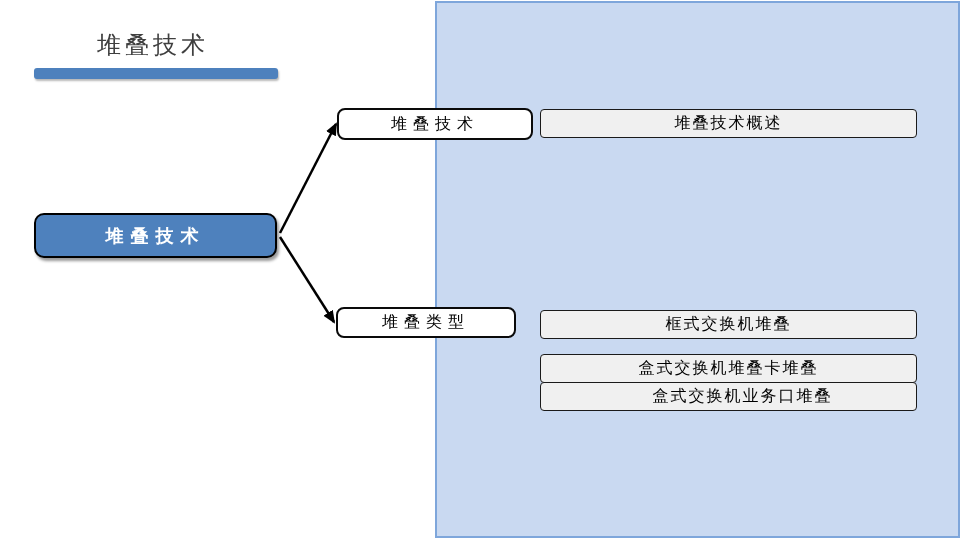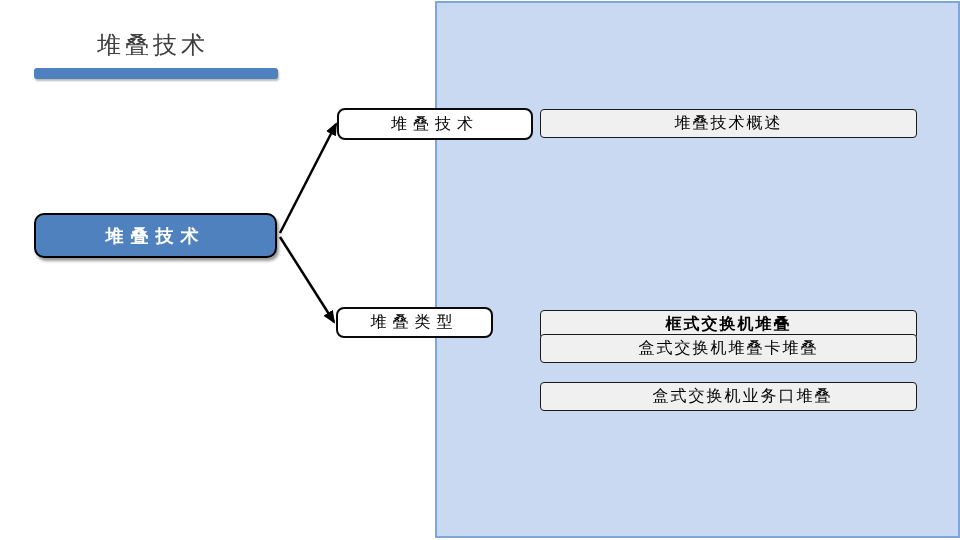--- a/index.html
+++ b/index.html
@@ -72,36 +72,36 @@
   }
   .node-branch {
     background: #ffffff;
     border: 2px solid #0a0a0a;
     border-radius: 8px;
     color: #000000;
     font-size: 16px;
     letter-spacing: 6px;
   }
   .branch-top  { left: 337px; top: 108px; width: 196px; height: 32px; }
-  .branch-bottom { left: 336px; top: 307px; width: 157px; height: 31px; }
+  .branch-bottom { left: 336px; top: 307px; width: 180px; height: 31px; }
   .node-leaf {
     left: 540px;
     width: 377px;
     height: 29px;
     background: var(--leaf_fill, #F0F0F0);
     border: 1.5px solid #1a1a1a;
     border-radius: 4px;
     color: #000000;
     font-size: 16px;
     letter-spacing: 2px;
   }
   .leaf-0-0 { top: 109px; }
   .leaf-0-1 { top: 146px; }
-  .leaf-1-0 { top: 310px; font-weight: bold; }
-  .leaf-1-1 { top: 334px; }
+  .leaf-1-0 { top: 310px; }
+  .leaf-1-1 { top: 354px; }
   .leaf-1-2 { top: 382px; padding-left: 28px; }
   svg.connectors {
     position: absolute;
     left: 0;
     top: 0;
     width: 960px;
     height: 540px;
     pointer-events: none;
   }
   svg.connectors line {

